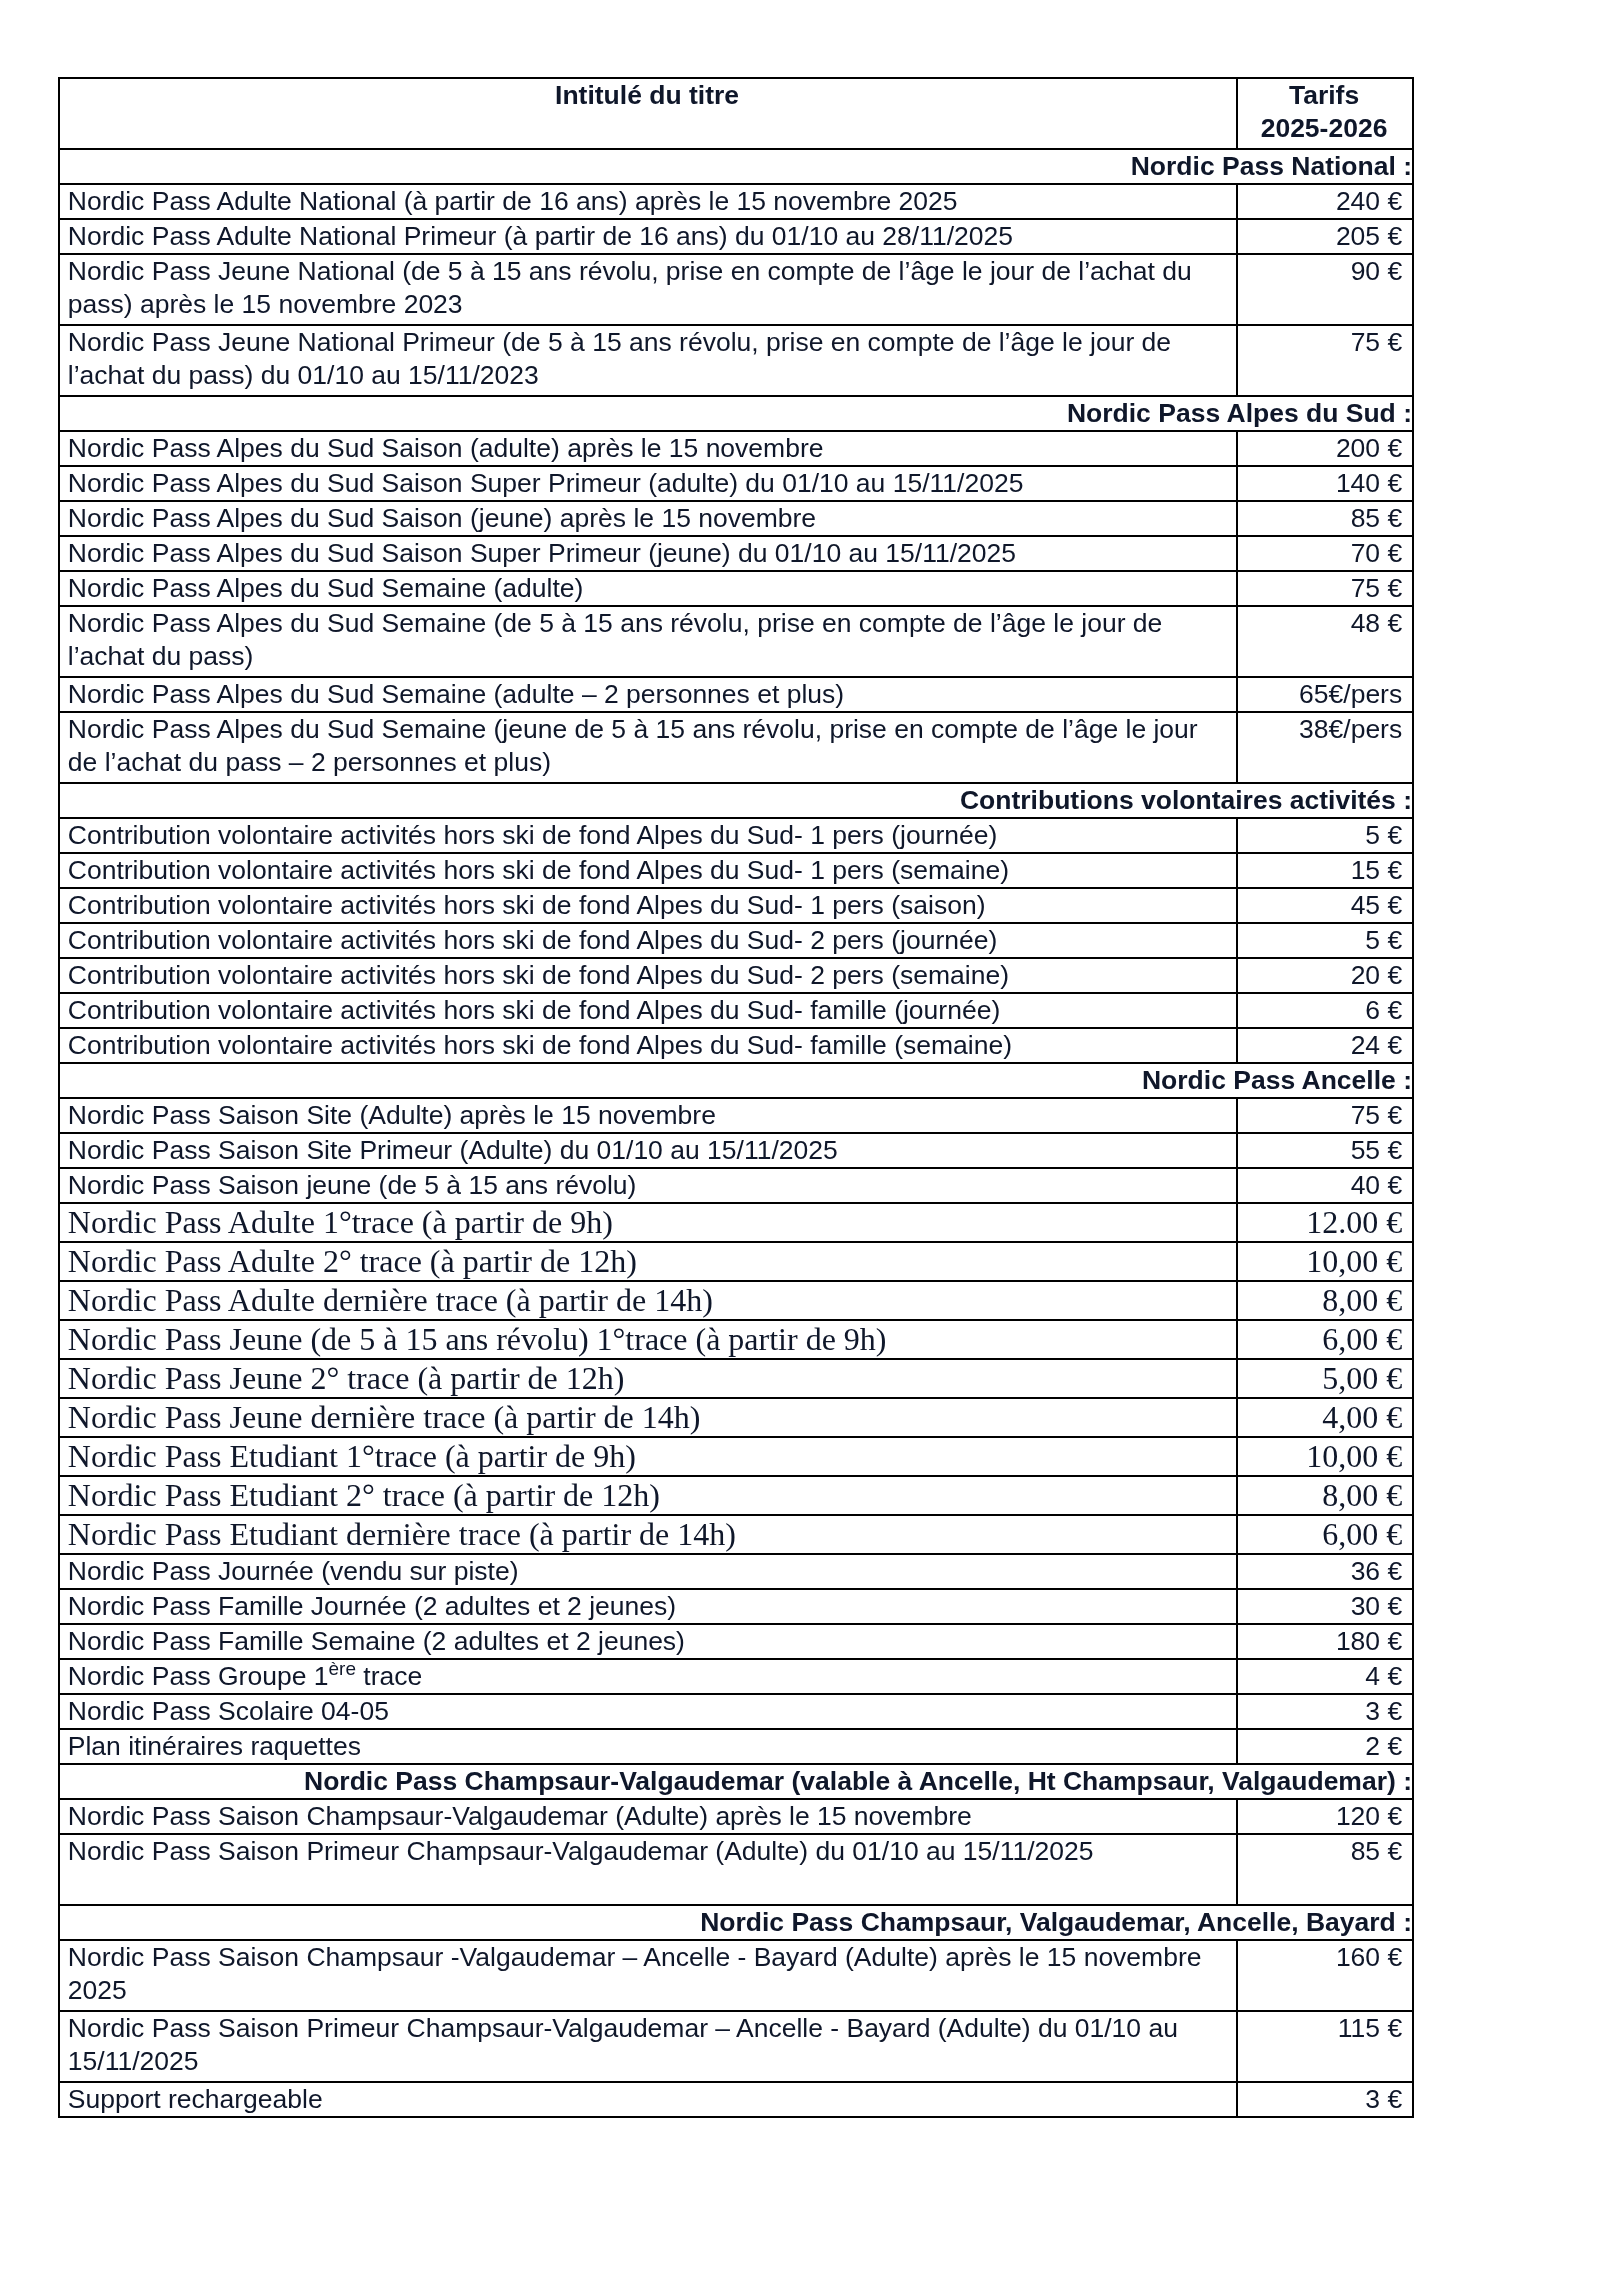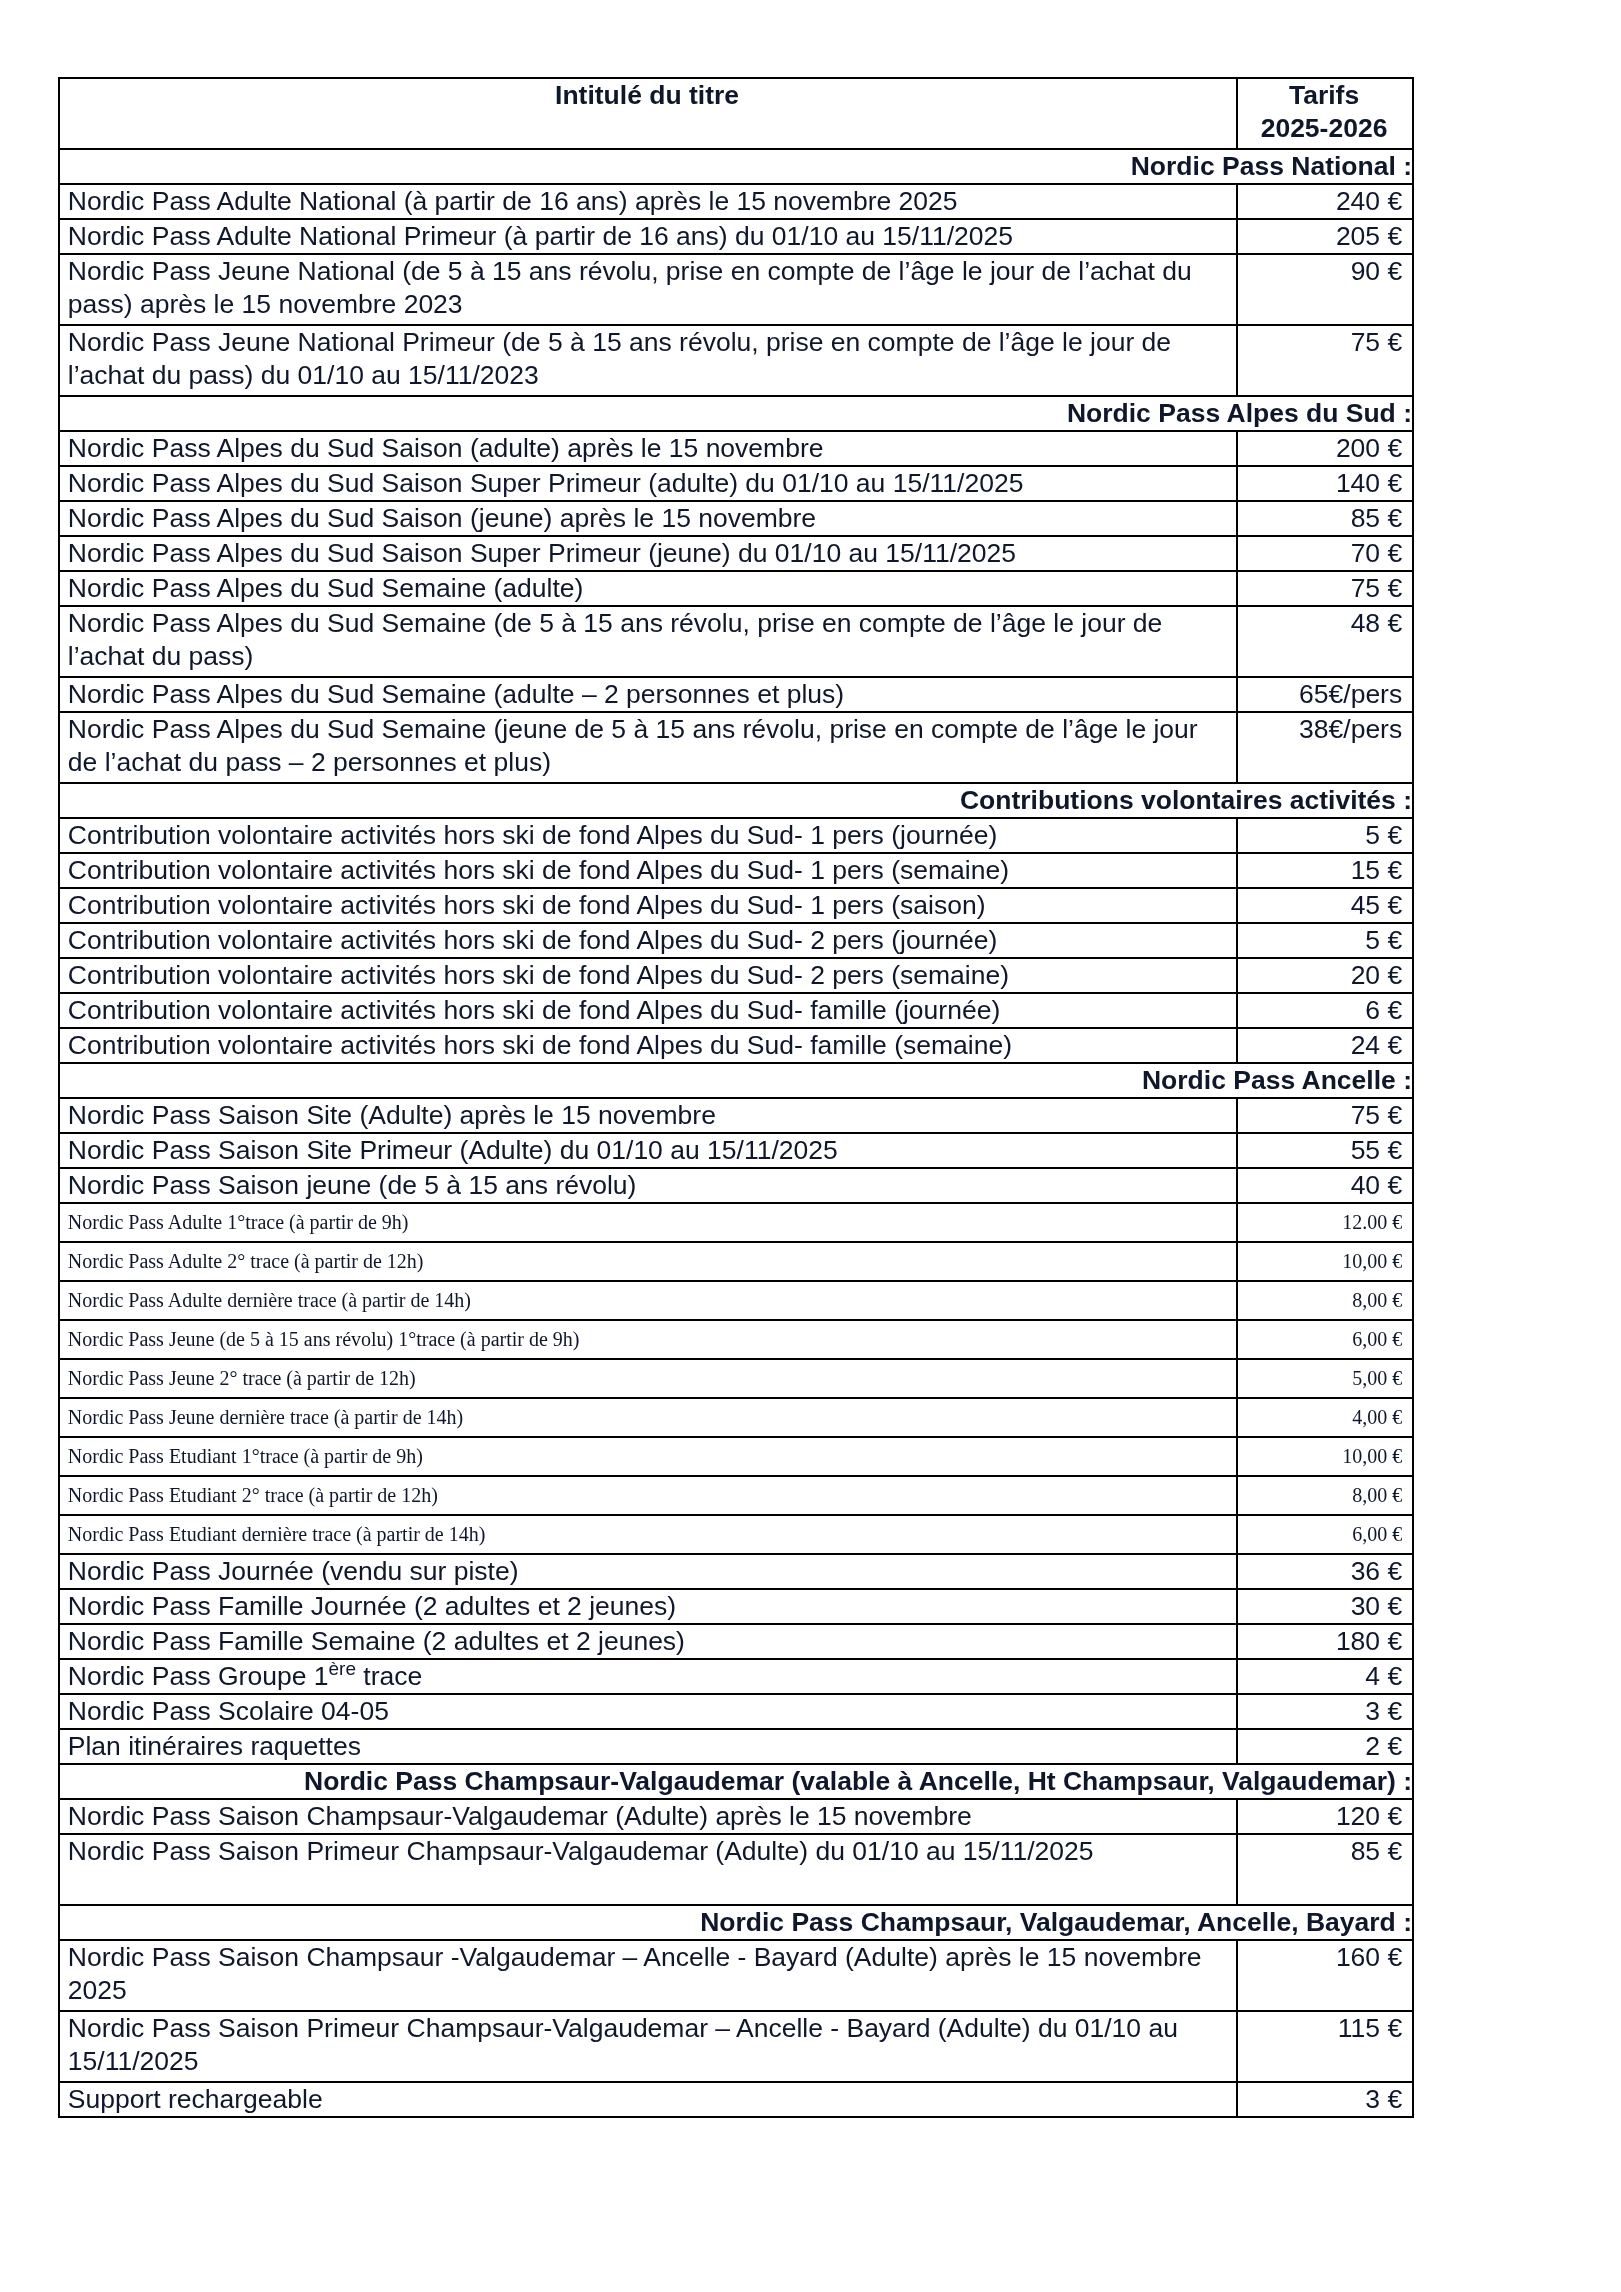--- a/index.html
+++ b/index.html
@@ -14,21 +14,21 @@
     border:2px solid #000; padding:0 9.8px 0 7.8px; vertical-align:top;
   }
   col.c1 { width:1179px; }
   col.c2 { width:176px; }
   th { font-weight:bold; text-align:center; }
   th.h1 { height:69px; padding-top:2px; }
   th.h2 { line-height:33px; padding-top:2px; }
   tr.section td { font-weight:bold; text-align:right; height:33px; padding:0; }
   tr.single td { height:33px;margin-left:12px; }
   tr.double td { height:69px;margin-left:16px; }
-  tr.serif td { height:36px; font-family:"Liberation Serif", serif; font-size:20px; line-height:37px; }
+  tr.serif td { height:36px; font-family:"Liberation Serif", serif; font-size:32px; line-height:37px; }
   td.price { text-align:right; padding-right:13.7px; }
   sup { font-size:19px; line-height:0; vertical-align:super;text-align:right; }
 </style>
 </head>
 <body>
 
 <table class="tarifs">
   <colgroup>
       <col class="c1">
       <col class="c2">
@@ -45,21 +45,21 @@
   <tbody>
 
     <tr class="section">
         <td colspan="2">Nordic Pass National :</td>
       </tr>
     <tr class="single">
         <td>Nordic Pass Adulte National (à partir de 16 ans) après le 15 novembre 2025</td>
         <td class="price">240 €</td>
       </tr>
     <tr class="single">
-        <td>Nordic Pass Adulte National Primeur (à partir de 16 ans) du 01/10 au 15/11/2025</td>
+        <td>Nordic Pass Adulte National Primeur (à partir de 16 ans) du 01/10 au 28/11/2025</td>
         <td class="price">205 €</td>
       </tr>
     <tr class="double">
         <td>Nordic Pass Jeune National (de 5 à 15 ans révolu, prise en compte de l’âge le jour de l’achat du pass) après le 15 novembre 2023</td>
         <td class="price">90 €</td>
       </tr>
     <tr class="double">
         <td>Nordic Pass Jeune National Primeur (de 5 à 15 ans révolu, prise en compte de l’âge le jour de l’achat du pass) du 01/10 au 15/11/2023</td>
         <td class="price">75 €</td>
       </tr>

